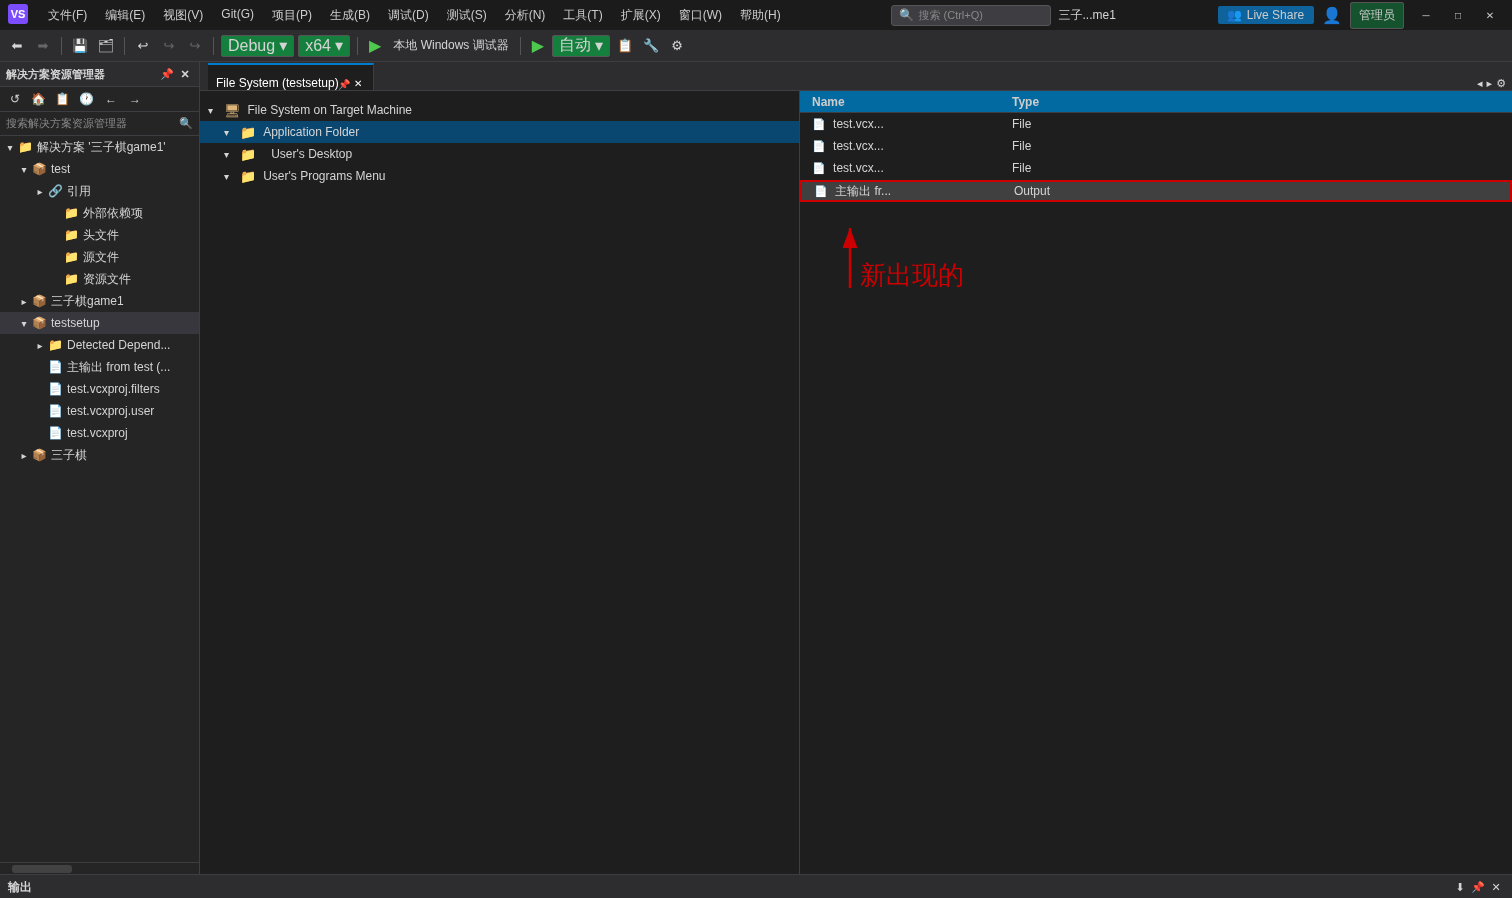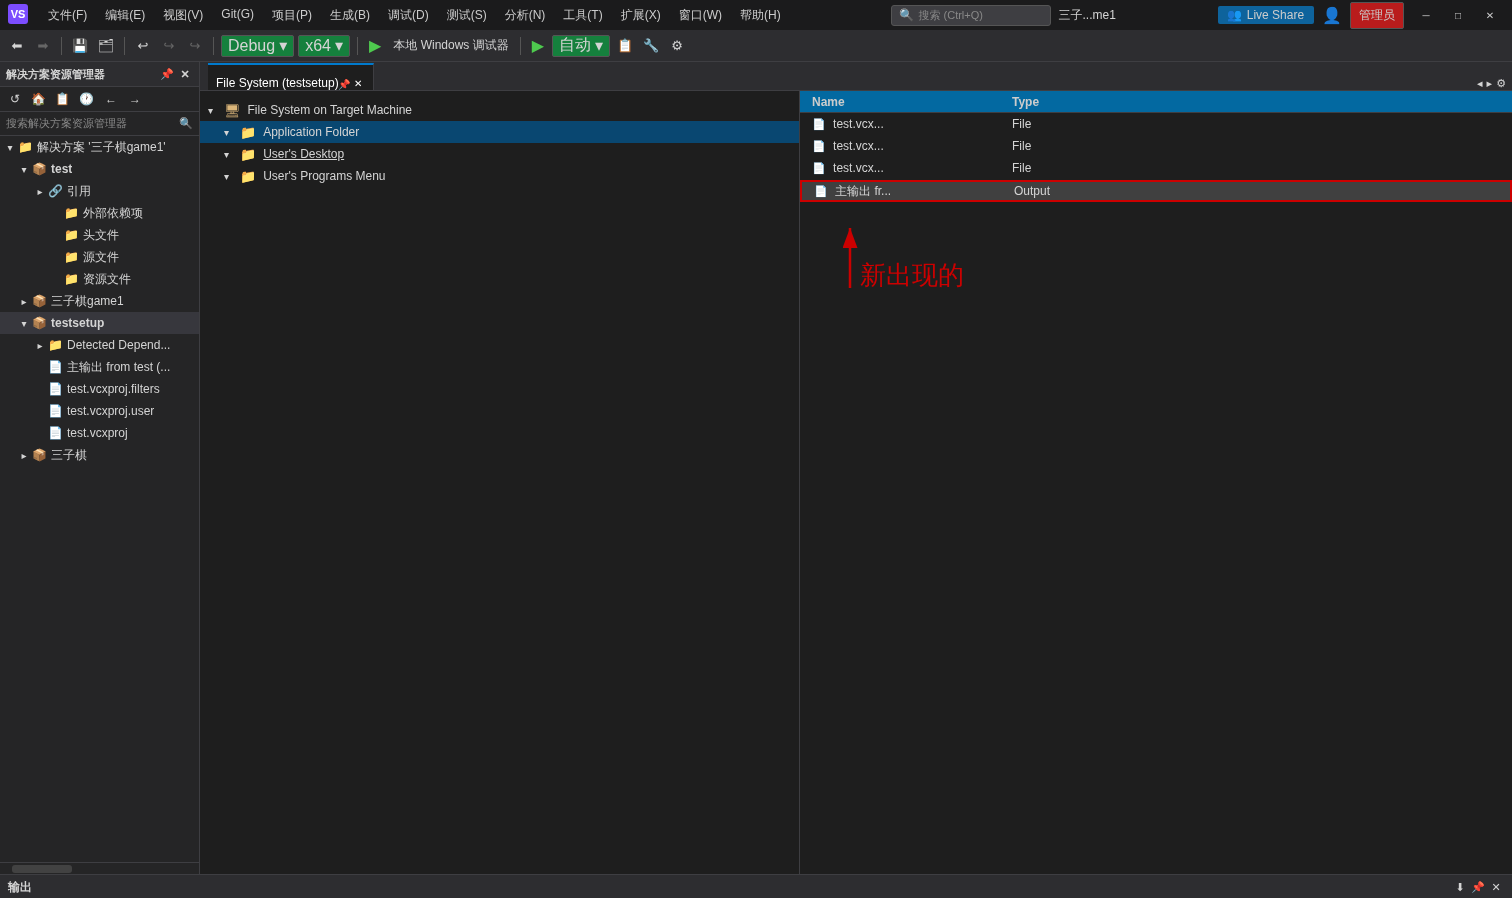--- a/index.html
+++ b/index.html
@@ -95,21 +95,21 @@
       width: 28px;
       height: 20px;
       display: flex;
       align-items: center;
       justify-content: center;
       cursor: pointer;
       font-size: 10px;
       color: #cccccc;
     }
     .admin-btn {
-      background: #b91c1c;
+      background: #14532d;
       border: 1px solid #555;
       padding: 4px 8px;
       border-radius: 2px;
       cursor: pointer;
       font-size: 12px;
       text-align: right;
     }
 
     
     .toolbar {
@@ -392,21 +392,21 @@
 
     
     ::-webkit-scrollbar { width: 8px; height: 8px; }
     ::-webkit-scrollbar-track { background: #1e1e1e; }
     ::-webkit-scrollbar-thumb { background: #424242; border-radius: 2px; }
 
     .indent1 { padding-left: 16px; }
     .indent2 { padding-left: 32px; }
     .indent3 { padding-left: 48px; }
 
-    .bold { font-weight: bold; }
+    .bold { font-weight: normal; }
   </style>
 </head>
 <body>
 
 <div class="title-bar">
   <div class="title-bar-left">
     <div class="vs-logo">VS</div>
     <div class="menu-bar">
       <span class="menu-item">文件(F)</span>
       <span class="menu-item">编辑(E)</span>
@@ -629,21 +629,21 @@
 
         <div class="fs-item fs-item-indent" style="background:#094771;">
           <span style="font-size:10px;width:12px;">▾</span>
           <span class="folder-icon">📁</span>
           <span style="font-size:12px;margin-left:3px;">Application Folder</span>
         </div>
 
         <div class="fs-item fs-item-indent">
           <span style="font-size:10px;width:12px;">▾</span>
           <span class="folder-icon">📁</span>
-          <span style="font-size:12px;margin-left:3px;text-decoration:underline;">User's Desktop</span>
+          <span style="font-size:12px;margin-left:11px;">User's Desktop</span>
         </div>
 
         <div class="fs-item fs-item-indent">
           <span style="font-size:10px;width:12px;">▾</span>
           <span class="folder-icon">📁</span>
           <span style="font-size:12px;margin-left:3px;">User's Programs Menu</span>
         </div>
       </div>
 
       <div style="flex:1;display:flex;flex-direction:column;background:#1e1e1e;">

